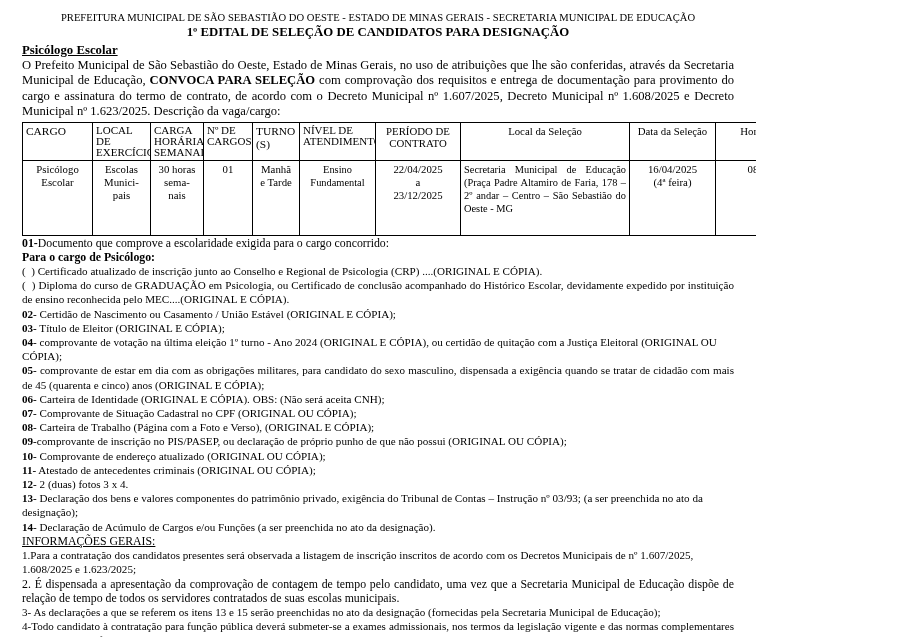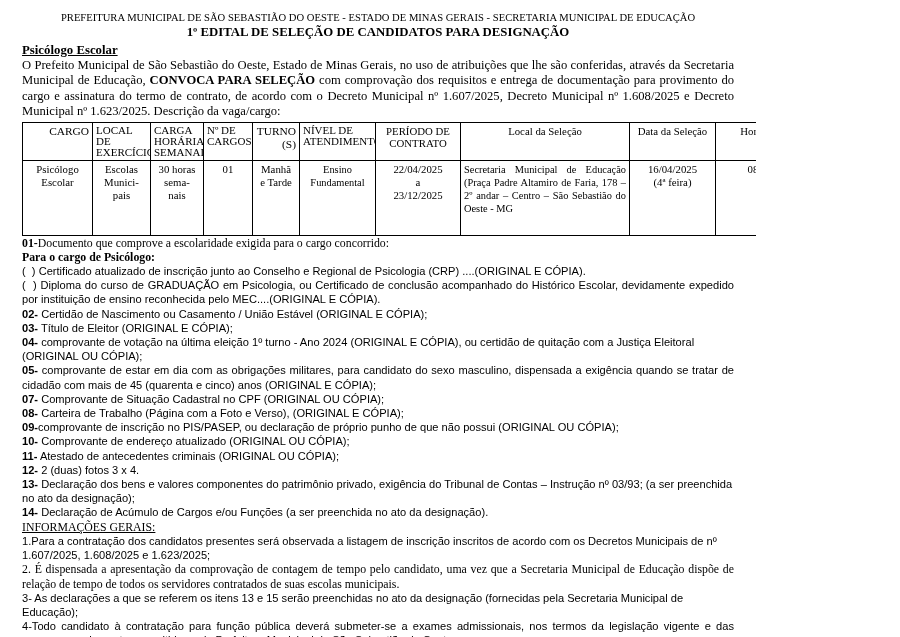--- a/index.html
+++ b/index.html
@@ -14,30 +14,30 @@
   .intro{font-size:12.6px;line-height:15.4px;text-align:justify;margin:0 0 2px 0;}
 
   table.vtable{width:100%;border-collapse:collapse;table-layout:fixed;border:1.5px solid #000;
     font-family:"Liberation Serif",serif;}
   .vtable th,.vtable td{border:1px solid #000;vertical-align:top;padding:2px 3px;font-weight:normal;overflow:hidden;}
   .hrow th{height:32px;}
   .drow td{height:70px;}
   .pre{white-space:pre-line;}
   .ctr{text-align:center;}
   .b{font-weight:bold;}
-  .hb{font-size:11.4px;line-height:13px;text-align:right;}
+  .hb{font-size:11.4px;line-height:13px;text-align:left;}
   .hs{font-size:11px;line-height:11px;text-align:left;}
   .hm{font-size:10.8px;line-height:12.5px;text-align:center;}
   .cell{font-size:10.8px;line-height:13px;}
   .cell-sm{font-size:10.4px;line-height:13px;}
   .just{text-align:justify;}
   .uline{text-decoration:underline;}
 
   .docs p,.geninfo p{margin:0;}
-  .docsans{font-size:11.1px;line-height:14.2px;font-family:Liberation Sans, sans-serif;}
+  .docsans{font-size:11.1px;line-height:14.2px;font-family:Liberation Serif, serif;}
   .docserif{font-size:11.8px;line-height:14.2px;font-family:"Liberation Serif",serif;}
 
   .signature{text-align:center;margin:3px 0 0 0;font-family:"Liberation Serif",serif;}
   .sig-name{font-size:14.6px;margin-top:38px;}
   .sig-small{font-size:9.8px;}
   .sig-it{font-size:9.8px;font-style:italic;margin-left:27px;}
 </style>
 </head>
 <body>
 
@@ -114,20 +114,21 @@
 
   <div class="docs">
     <p class="docserif"><b>01-</b><span>Documento que comprove a escolaridade exigida para o cargo concorrido:</span></p>
     <p class="docserif b">Para o cargo de Psicólogo:</p>
     <p class="docsans">(&nbsp;&nbsp;) Certificado atualizado de inscrição junto ao Conselho e Regional de Psicologia (CRP) ....(ORIGINAL E CÓPIA).</p>
     <p class="docsans just">(&nbsp;&nbsp;) Diploma do curso de GRADUAÇÃO em Psicologia, ou Certificado de conclusão acompanhado do Histórico Escolar, devidamente expedido por instituição de ensino reconhecida pelo MEC....(ORIGINAL E CÓPIA).</p>
     <p class="docsans"><b>02-</b><span> Certidão de Nascimento ou Casamento / União Estável (ORIGINAL E CÓPIA);</span></p>
     <p class="docsans"><b>03-</b><span> Título de Eleitor (ORIGINAL E CÓPIA);</span></p>
     <p class="docsans"><b>04-</b><span> comprovante de votação na última eleição 1º turno - Ano 2024 (ORIGINAL E CÓPIA), ou certidão de quitação com a Justiça Eleitoral (ORIGINAL OU CÓPIA);</span></p>
     <p class="docsans just"><b>05-</b><span> comprovante de estar em dia com as obrigações militares, para candidato do sexo masculino, dispensada a exigência quando se tratar de cidadão com mais de 45 (quarenta e cinco) anos (ORIGINAL E CÓPIA);</span></p>
+    <p class="docsans"><b>06-</b><span> Carteira de Identidade (ORIGINAL E CÓPIA). OBS: (Não será aceita CNH);</span></p>
     <p class="docsans"><b>07-</b><span> Comprovante de Situação Cadastral no CPF (ORIGINAL OU CÓPIA);</span></p>
     <p class="docsans"><b>08-</b><span> Carteira de Trabalho (Página com a Foto e Verso), (ORIGINAL E CÓPIA);</span></p>
     <p class="docsans"><b>09-</b><span>comprovante de inscrição no PIS/PASEP, ou declaração de próprio punho de que não possui (ORIGINAL OU CÓPIA);</span></p>
     <p class="docsans"><b>10-</b><span> Comprovante de endereço atualizado (ORIGINAL OU CÓPIA);</span></p>
     <p class="docsans"><b>11-</b><span> Atestado de antecedentes criminais (ORIGINAL OU CÓPIA);</span></p>
     <p class="docsans"><b>12-</b><span> 2 (duas) fotos 3 x 4.</span></p>
     <p class="docsans"><b>13-</b><span> Declaração dos bens e valores componentes do patrimônio privado, exigência do Tribunal de Contas – Instrução nº 03/93; (a ser preenchida no ato da designação);</span></p>
     <p class="docsans"><b>14-</b><span> Declaração de Acúmulo de Cargos e/ou Funções (a ser preenchida no ato da designação).</span></p>
   </div>
 

